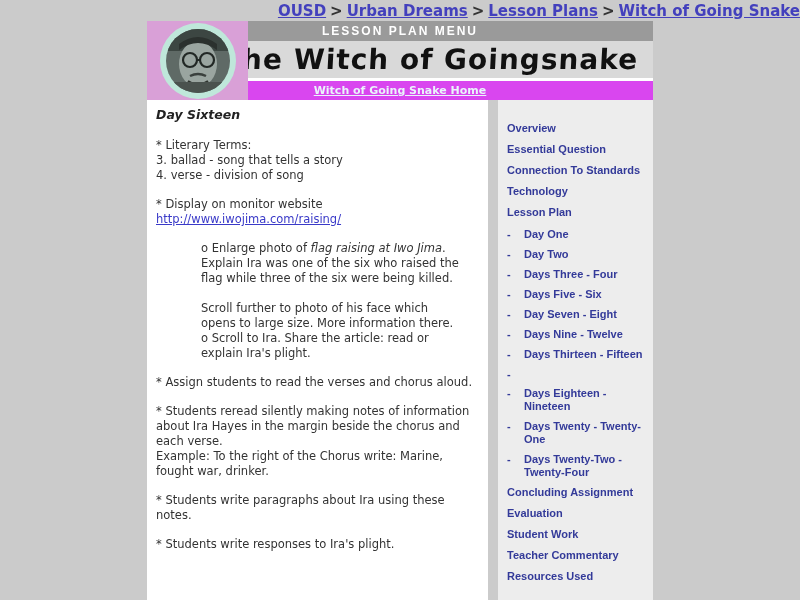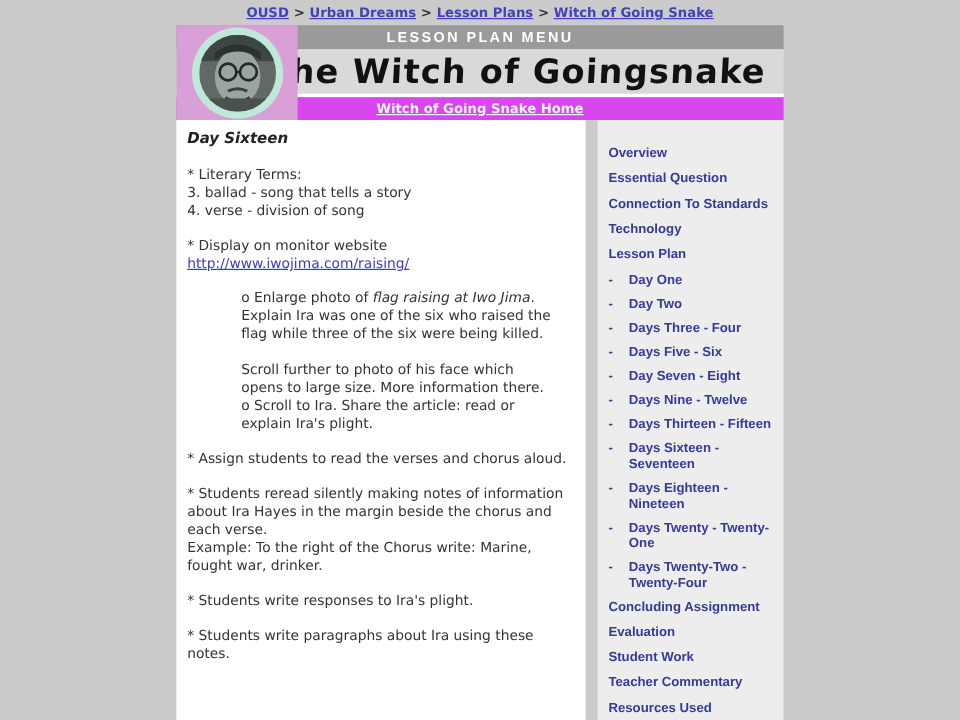--- a/index.html
+++ b/index.html
@@ -5,22 +5,22 @@
   * { margin:0; padding:0; box-sizing:border-box; }
   html,body { width:800px; height:600px; overflow:hidden; }
   body {
     background:#cbcbcb;
     font-family:"DejaVu Sans","Liberation Sans",sans-serif;
     -webkit-font-smoothing:antialiased;
   }
   .page { width:506px; margin:0 auto; }
 
   
-  .crumbbar { height:21px; display:flex; align-items:center; justify-content:center;
-    font-size:11px; font-weight:bold; color:#222; }
+  .crumbbar { height:21px; display:flex; align-items:center; justify-content:flex-end;
+    font-size:15px; font-weight:bold; color:#222; }
   .crumbbar a { color:#4340bd; text-decoration:underline; cursor:pointer; }
   .crumb-sep { margin:0 4px; color:#333; }
 
   
   .header { position:relative; }
   .band-menu { height:20px; background:#9a9a9a; display:flex; align-items:center; justify-content:center; }
   .band-menu span { color:#fff; font-size:12px; font-weight:bold; letter-spacing:2px;
     font-family:"Liberation Sans",sans-serif; }
   .band-title { height:37px; background:#d9d9d9; display:flex; align-items:center; justify-content:center; }
   .band-title h1 { font-size:28px; font-weight:bold; color:#111; letter-spacing:1px;
@@ -121,23 +121,23 @@
         <div class="qgap"></div>
         <div>Scroll further to photo of his face which opens to large size. More information there.</div>
         <div>o Scroll to Ira. Share the article: read or explain Ira's plight.</div>
       </blockquote>
 
       <p>* Assign students to read the verses and chorus aloud.</p>
 
       <p class="tight">* Students reread silently making notes of information about Ira Hayes in the margin beside the chorus and each verse.</p>
       <p>Example: To the right of the Chorus write: Marine, fought war, drinker.</p>
 
+      <p>* Students write paragraphs about Ira using these notes.</p>
+
       <p>* Students write responses to Ira's plight.</p>
-
-      <p>* Students write paragraphs about Ira using these notes.</p>
 
     </div>
 
     <div class="gutter"></div>
 
     <div class="side-col">
       <a class="side-link" style="margin-bottom:8px">Overview</a>
       <a class="side-link" style="margin-bottom:8px">Essential Question</a>
       <a class="side-link" style="margin-bottom:8px">Connection To Standards</a>
       <a class="side-link" style="margin-bottom:8px">Technology</a>
@@ -166,21 +166,20 @@
       <div class="day-row">
         <span class="day-dash">-</span>
         <span class="day-label">Days Nine - Twelve</span>
       </div>
       <div class="day-row">
         <span class="day-dash">-</span>
         <span class="day-label">Days Thirteen - Fifteen</span>
       </div>
       <div class="day-row">
         <span class="day-dash">-</span>
-        <span class="day-label">Days Sixteen - Seventeen</span>
       </div>
       <div class="day-row">
         <span class="day-dash">-</span>
         <span class="day-label">Days Eighteen - Nineteen</span>
       </div>
       <div class="day-row">
         <span class="day-dash">-</span>
         <span class="day-label">Days Twenty - Twenty-One</span>
       </div>
       <div class="day-row">

